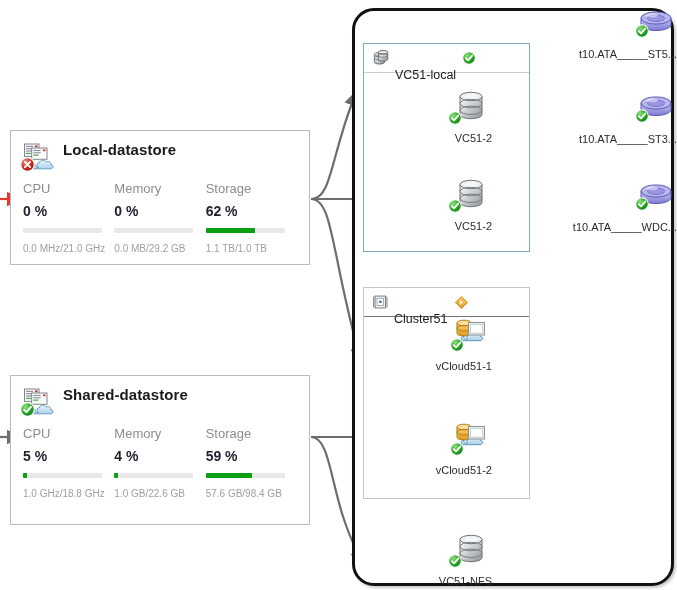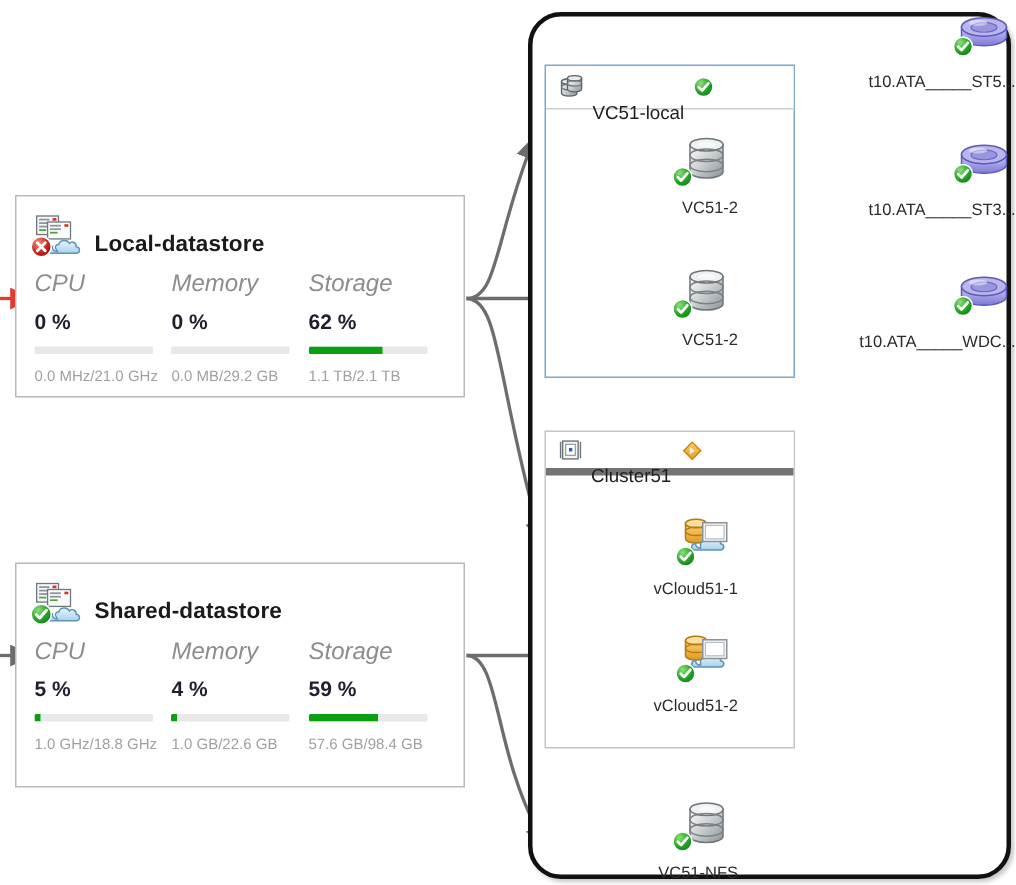--- a/index.html
+++ b/index.html
@@ -15,33 +15,33 @@
   #wires{position:absolute;left:0;top:0;width:677px;height:590px;pointer-events:none;}
 
   
   .ds-card{
     position:absolute;
     background:#ffffff;
     border:1px solid #b9b9b9;
     box-sizing:border-box;
   }
   .ds-card-header{
-    display:flex;align-items:flex-end;
+    display:flex;align-items:flex-start;
     padding:10px 12px 4px 12px;
     height:44px;box-sizing:border-box;
   }
   .ds-title{
     font-size:15px;color:#1a1a1a;font-weight:bold;
     letter-spacing:.1px;margin-left:8px;white-space:nowrap;
   }
   .ds-metrics{
     display:flex;padding:6px 12px 14px 12px;
   }
   .metric{width:94px;margin-right:6px;}
-  .metric-label{font-size:16px;color:#8d8d8d;margin-bottom:7px;font-style:italic;}
+  .metric-label{font-size:13px;color:#8d8d8d;margin-bottom:7px;}
   .metric-value{font-size:14px;color:#1f1f2e;font-weight:bold;margin-bottom:9px;}
   .metric-bar{
     width:79px;height:5px;background:#e8e8e8;border-radius:1px;overflow:hidden;margin-bottom:10px;
   }
   .metric-bar-fill{height:100%;background:#0aa011;}
   .metric-sub{font-size:10px;color:#a0a0a0;white-space:nowrap;}
 
   
   .panel{
     position:absolute;
@@ -55,21 +55,21 @@
     position:absolute;
     background:#ffffff;
     box-sizing:border-box;
   }
   .group-box.blue{border:1px solid #7da7ce;}
   .group-box.gray{border:1px solid #c4c4c4;}
   .group-head{
     display:flex;align-items:center;
     height:29px;box-sizing:border-box;
     padding-left:8px;
-    border-bottom:5px solid #737373;
+    border-bottom:1px solid #737373;
     background:#ffffff;
   }
   .group-head.blue-sep{border-bottom:1px solid #cdcdcd;}
   .group-name{font-size:12.5px;color:#20201f;margin-left:5px;white-space:nowrap;margin-top:33px;}
 
   
   .node{
     position:absolute;
     width:92px;
     text-align:right;
@@ -273,21 +273,21 @@
           </div>
         <div class="metric-sub">0.0 MB/29.2 GB</div>
       </div>
 
       <div class="metric">
         <div class="metric-label">Storage</div>
         <div class="metric-value">62 %</div>
         <div class="metric-bar">
           <div class="metric-bar-fill" style="width: 62%; background: rgb(10, 160, 17);"></div>
           </div>
-        <div class="metric-sub">1.1 TB/2.1 TB</div>
+        <div class="metric-sub">1.1 TB/1.0 TB</div>
       </div>
 
     </div>
   </div>
 
   <div class="ds-card" style="left:10px;top:375px;width:300px;height:150px;">
     <div class="ds-card-header">
       <span class="node-icon" style="width:32px;height:30px;position:relative;">
         <svg width="32" height="30" viewBox="0 0 44 38">
             <use href="#sym-ds-head"></use>
@@ -373,21 +373,21 @@
       <svg width="42" height="40" viewBox="0 0 40 40">
           <use href="#sym-host"></use>
         </svg>
       <svg class="badge" viewBox="0 0 16 16">
           <use href="#sym-badge-ok"></use>
         </svg>
     </span>
     <div class="node-label">VC51-2</div>
   </div>
 
-  <div class="node" style="left:400px;top:340px;">
+  <div class="node" style="left:400px;top:314px;">
     <span class="node-icon">
       <svg width="42" height="40" viewBox="0 0 40 40">
           <use href="#sym-vapp"></use>
         </svg>
       <svg class="badge" style="left:0;bottom:2px;" viewBox="0 0 16 16">
           <use href="#sym-badge-ok"></use>
         </svg>
     </span>
     <div class="node-label">vCloud51-1</div>
   </div>

